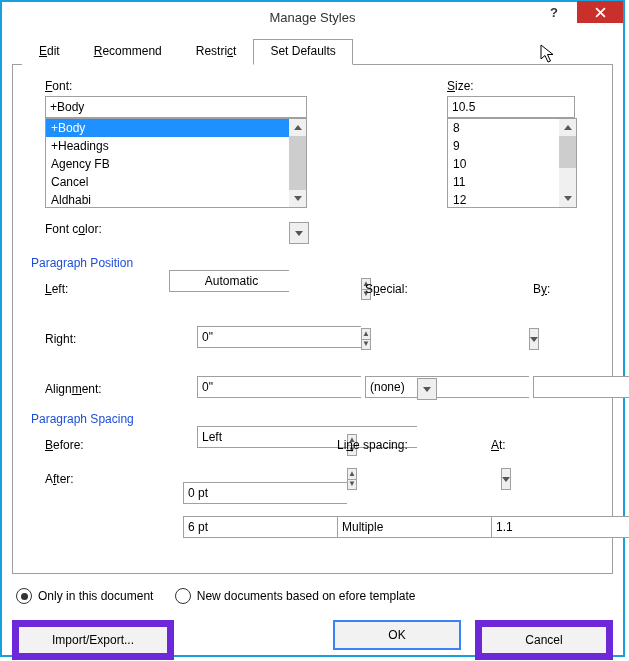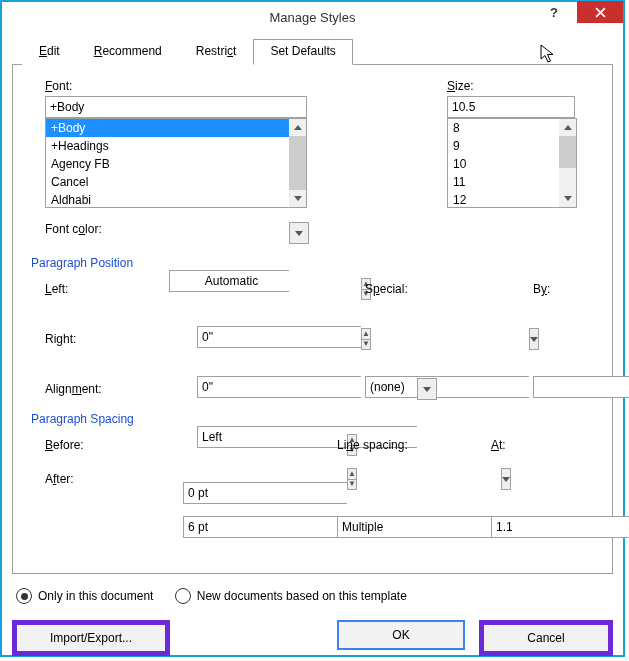--- a/index.html
+++ b/index.html
@@ -39,21 +39,21 @@
 
   .dropdown{display:flex;height:22px;}
   .dropdown .input{flex:1;border-right:none;}
   .dd-btn{width:18px;border:1px solid #a0a0a0;background:#efefef;display:flex;align-items:center;justify-content:center;color:#555;font-size:10px;}
 
   .fieldset-label{color:#1d4ed8;margin:12px 0 8px;}
   .radio{display:inline-flex;align-items:center;margin-right:18px;}
   .radio .dot{width:14px;height:14px;border:1px solid #333;border-radius:50%;margin-right:6px;display:flex;align-items:center;justify-content:center;background:#fff;}
   .radio .dot .inner{width:7px;height:7px;border-radius:50%;}
   .radio.checked .dot .inner{background:#333;}
-  .button{height:26px;border:5px solid #6d28d9;background:#f2f2f2;padding:0 18px;font-family:inherit;font-size:12px;display:inline-flex;align-items:center;justify-content:center;cursor:default;}
+  .button{height:26px;border:7px solid #6d28d9;background:#f2f2f2;padding:0 18px;font-family:inherit;font-size:12px;display:inline-flex;align-items:center;justify-content:center;cursor:default;}
   .button.def{border:2px solid #3b82f6;}
 
   .grid{display:grid;grid-template-columns:124px 140px 140px 110px;column-gap:14px;row-gap:12px;align-items:center;}
   .indent{margin-left:14px;}
 </style>
 </head>
 <body>
 
 <div class="window">
   <div class="titlebar">
@@ -237,21 +237,21 @@
       <span class="radio checked">
         <span class="dot">
             <span class="inner"></span>
           </span>
         <span>Only in this document</span>
       </span>
       <span class="radio">
         <span class="dot">
             <span class="inner"></span>
           </span>
-        <span>New documents based on this template</span>
+        <span>New documents based on efore template</span>
       </span>
     </div>
 
     <div class="row" style="margin-top:16px;justify-content:space-between;">
       <div class="button" style="width:112px;">Import/Export...</div>
       <div class="row">
         <div class="button def" style="width:88px;margin-right:14px;">OK</div>
         <div class="button" style="width:88px;">Cancel</div>
       </div>
     </div>

